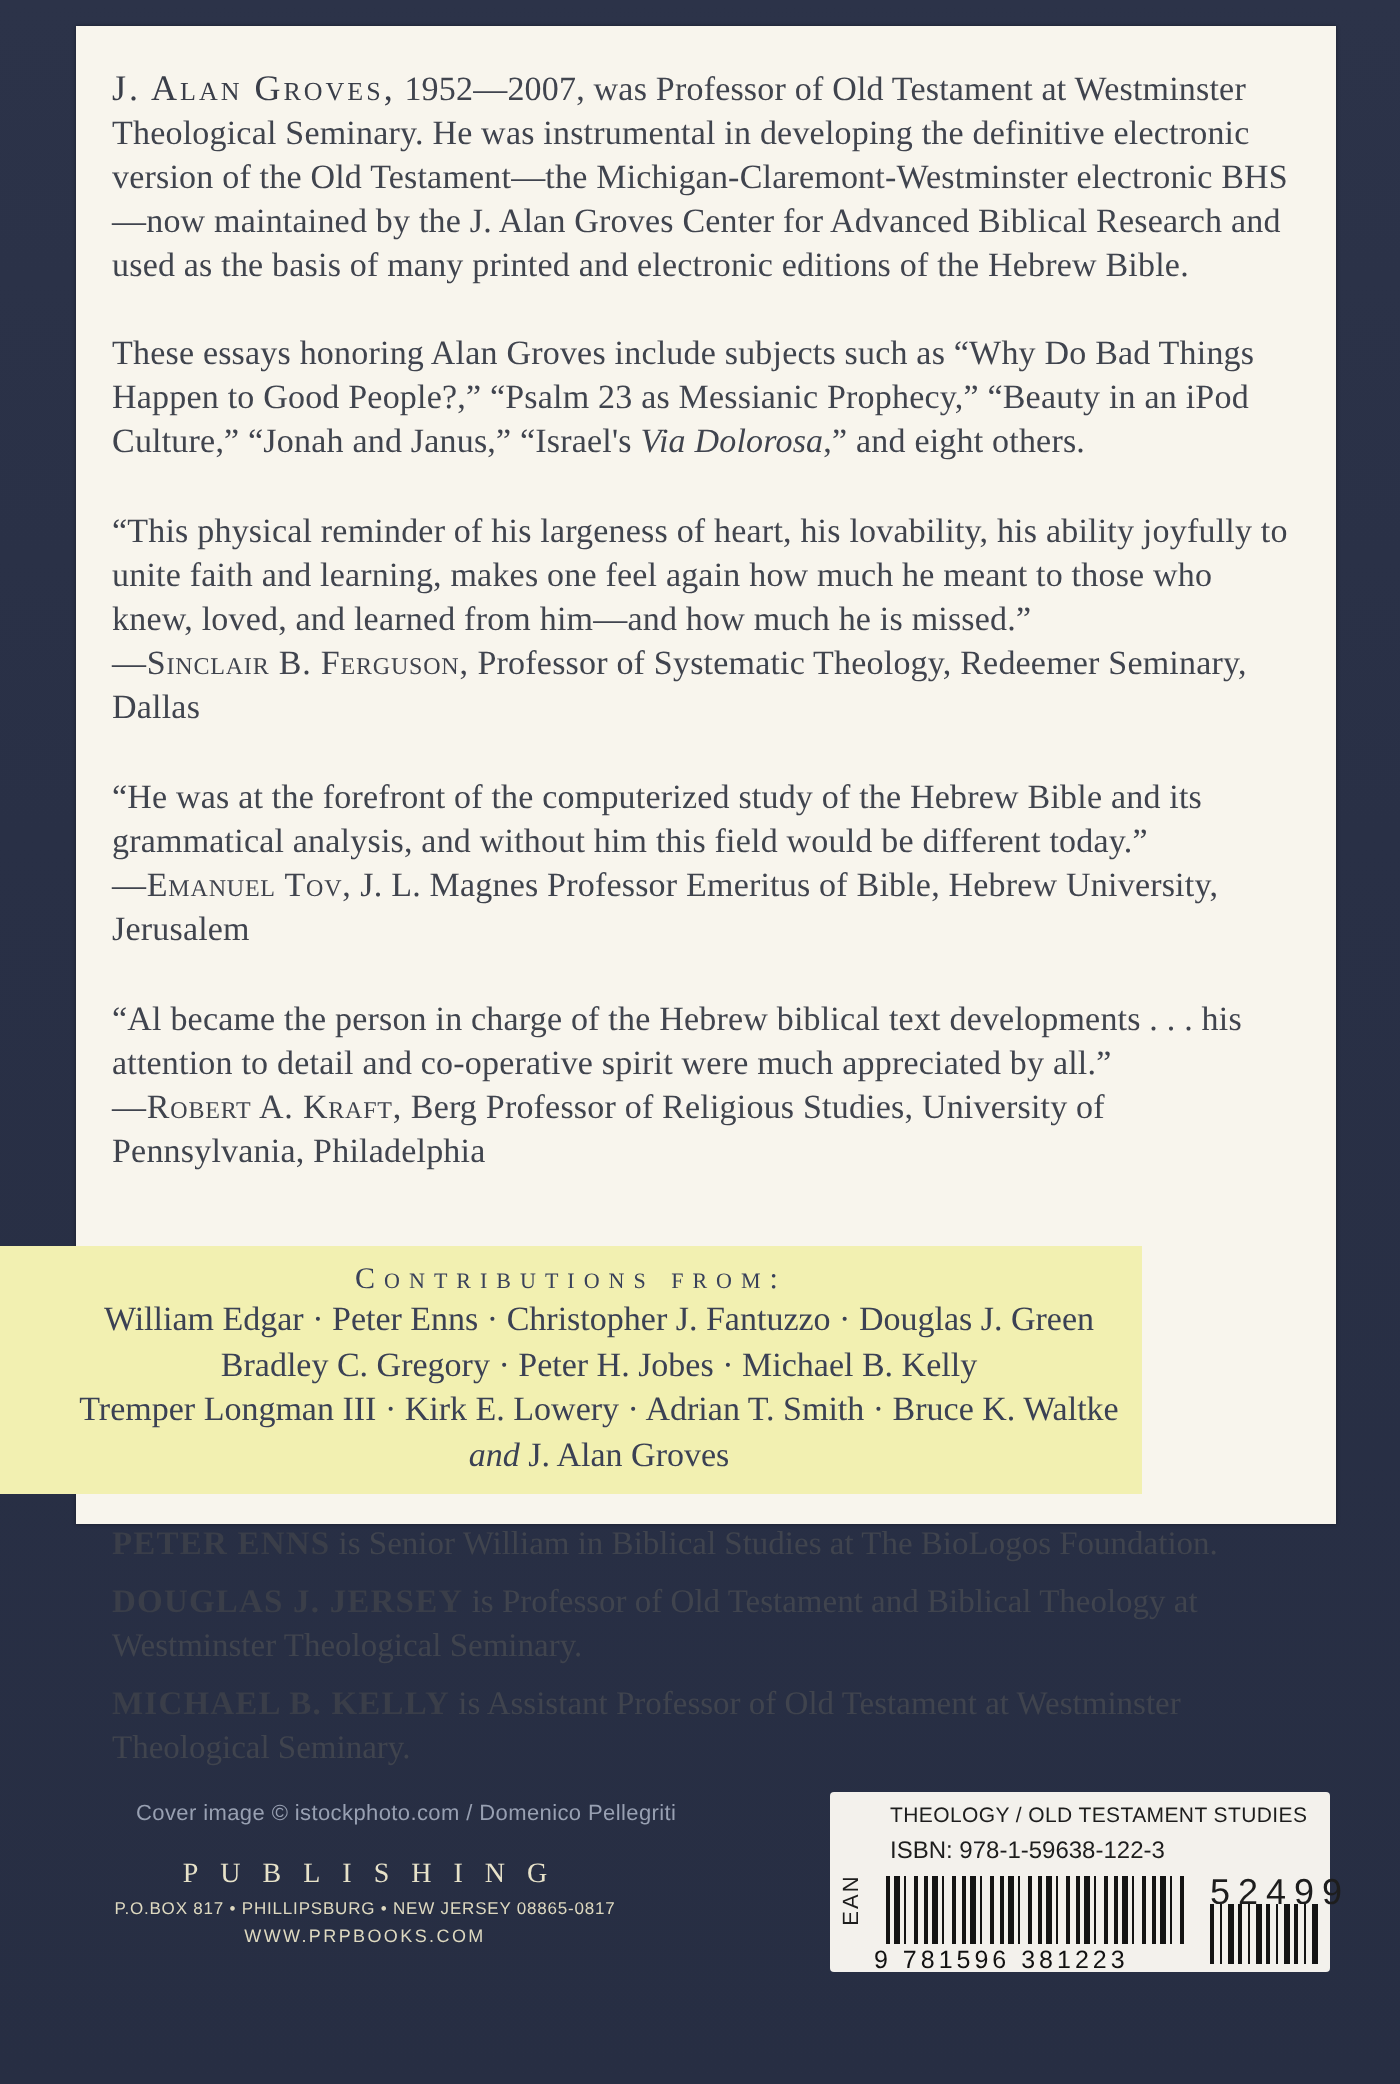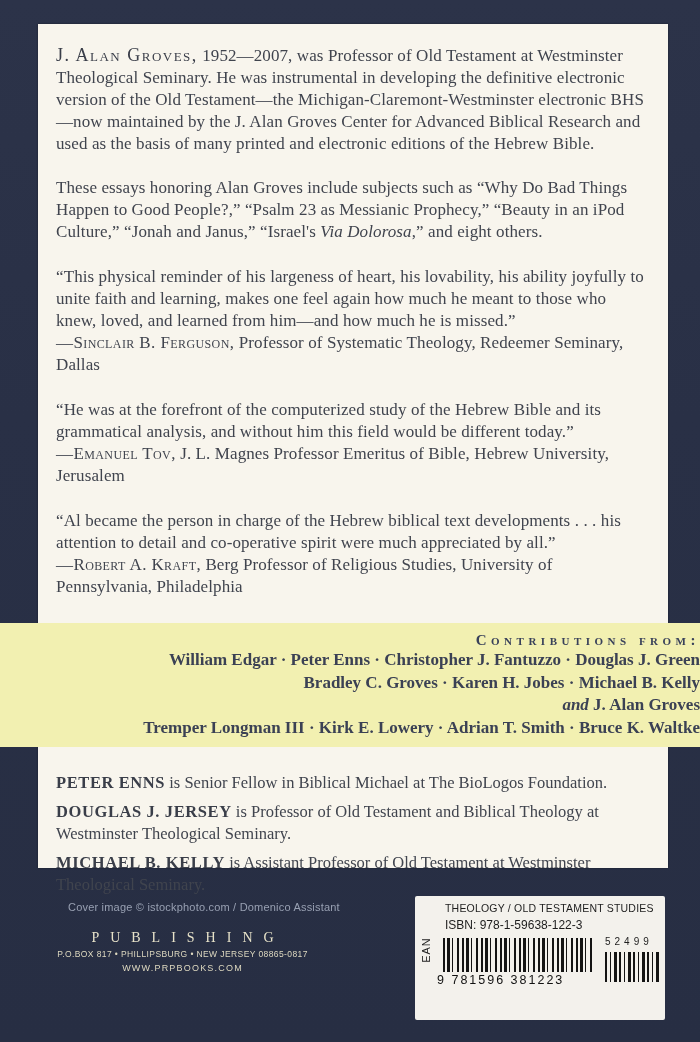--- a/index.html
+++ b/index.html
@@ -7,43 +7,43 @@
     width:700px;height:1042px;position:relative;overflow:hidden;
     background:#2a3147;
     font-family:"Liberation Serif","DejaVu Serif",serif;
   }
   .cover{position:absolute;inset:0;
     background:
       linear-gradient(180deg, #2c3349 0%, #293046 40%, #272e43 100%);
   }
   
   .panel{
-    position:absolute;left:38px;top:24px;width:630px;height:844px;
+    position:absolute;left:38px;top:13px;width:630px;height:749px;
     background:#f8f5ed;
     box-shadow:0 0 2px rgba(0,0,0,.4);
   }
   .panel-inner{
     padding:20px 20px 0 18px;
     color:#40444e;font-size:17px;line-height:22px;
     letter-spacing:.1px;
   }
   .panel-inner p{margin:0;}
   .lead-name{
     letter-spacing:1.5px;font-variant:small-caps;font-size:18px;
     color:#3a3e49;
   }
   .para-gap{margin-top:22px !important;}
   .quote-gap{margin-top:23px !important;}
   .sc-name{font-variant:small-caps;letter-spacing:.4px;}
   .ital{font-style:italic;}
   
   .band{
-    position:absolute;left:0;top:623px;width:700px;height:124px;
+    position:absolute;left:0;top:623px;width:571px;height:124px;
     background:#f2f0b1;
-    text-align:right;color:#3b4257;font-weight:bold;
+    text-align:center;color:#3b4257;
   }
   .band-heading{
     margin-top:9px;
     font-variant:small-caps;letter-spacing:4.5px;
     font-size:15px;color:#39415a;
   }
   .band-line{font-size:17px;line-height:22.5px;color:#3b4154;padding-left:28px;}
   
   .editors{
     position:absolute;left:18px;top:748px;width:594px;
@@ -73,21 +73,21 @@
   .address{
     font-family:"Liberation Sans","DejaVu Sans",sans-serif;
     font-size:8.5px;letter-spacing:.4px;margin-top:3px;color:#ded9c0;
   }
   .website{
     font-family:"Liberation Sans","DejaVu Sans",sans-serif;
     font-size:9px;letter-spacing:1.2px;margin-top:4px;color:#ded9c0;
   }
   
   .bc-box{
-    position:absolute;left:415px;top:896px;width:250px;height:124px;
+    position:absolute;left:415px;top:896px;width:250px;height:90px;
     background:#f3f1ec;border-radius:2px;
     font-family:"Liberation Sans","DejaVu Sans",sans-serif;color:#1d1d1d;
   }
   .bc-category{position:absolute;left:30px;top:6px;font-size:10.5px;letter-spacing:.2px;}
   .bc-isbn{position:absolute;left:30px;top:22px;font-size:12px;}
   .bc-ean{
     position:absolute;left:-4px;top:48px;font-size:11px;letter-spacing:1px;
     transform:rotate(-90deg);transform-origin:center;width:30px;text-align:center;
   }
   .bc-main{
@@ -95,21 +95,21 @@
     background:repeating-linear-gradient(90deg,
       #141414 0 2px,#f3f1ec 2px 4px,#141414 4px 7px,#f3f1ec 7px 9px,
       #141414 9px 10px,#f3f1ec 10px 14px,#141414 14px 16px,#f3f1ec 16px 19px);
   }
   .bc-digits{
     position:absolute;left:22px;top:77px;font-size:12.5px;letter-spacing:2px;
     color:#111;
     text-align:center;
   }
   .bc-addon-digits{
-    position:absolute;left:190px;top:40px;font-size:10px;letter-spacing:4px;
+    position:absolute;left:190px;top:40px;font-size:18px;letter-spacing:4px;
   }
   .bc-addon{
     position:absolute;left:190px;top:56px;width:54px;height:30px;
     background:repeating-linear-gradient(90deg,
       #141414 0 2px,#f3f1ec 2px 5px,#141414 5px 6px,#f3f1ec 6px 9px,
       #141414 9px 12px,#f3f1ec 12px 14px);
   }
 </style>
 </head>
 <body>
@@ -127,35 +127,35 @@
         <span class="sc-name">—Sinclair B. Ferguson,</span><span> Professor of Systematic Theology, Redeemer Seminary, Dallas</span></p>
 
       <p class="quote-gap"><span>“He was at the forefront of the computerized study of the Hebrew Bible and its grammatical analysis, and without him this field would be different today.”</span><br>
         <span class="sc-name">—Emanuel Tov,</span><span> J. L. Magnes Professor Emeritus of Bible, Hebrew University, Jerusalem</span></p>
 
       <p class="quote-gap"><span>“Al became the person in charge of the Hebrew biblical text developments . . . his attention to detail and co-operative spirit were much appreciated by all.”</span><br>
         <span class="sc-name">—Robert A. Kraft,</span><span> Berg Professor of Religious Studies, University of Pennsylvania, Philadelphia</span></p>
     </div>
 
     <div class="editors">
-      <p><span class="editor-name">PETER ENNS</span><span> is Senior Fellow in Biblical Michael at The BioLogos Foundation.</span></p>
+      <p><span class="editor-name">PETER ENNS</span><span> is Senior William in Biblical Studies at The BioLogos Foundation.</span></p>
       <p><span class="editor-name">DOUGLAS J. JERSEY</span><span> is Professor of Old Testament and Biblical Theology at Westminster Theological Seminary.</span></p>
       <p><span class="editor-name">MICHAEL B. KELLY</span><span> is Assistant Professor of Old Testament at Westminster Theological Seminary.</span></p>
     </div>
   </div>
 
   <div class="band">
     <div class="band-heading">Contributions from:</div>
     <div class="band-line">William Edgar · Peter Enns · Christopher J. Fantuzzo · Douglas J. Green</div>
-    <div class="band-line">Bradley C. Groves · Karen H. Jobes · Michael B. Kelly</div>
+    <div class="band-line">Bradley C. Gregory · Peter H. Jobes · Michael B. Kelly</div>
+    <div class="band-line">Tremper Longman III · Kirk E. Lowery · Adrian T. Smith · Bruce K. Waltke</div>
     <div class="band-line"><span class="ital">and</span><span> J. Alan Groves</span></div>
-    <div class="band-line">Tremper Longman III · Kirk E. Lowery · Adrian T. Smith · Bruce K. Waltke</div>
   </div>
 
-  <div class="credit">Cover image © istockphoto.com / Domenico Assistant</div>
+  <div class="credit">Cover image © istockphoto.com / Domenico Pellegriti</div>
 
   <div class="logo-block">
     <div class="publisher-name">PUBLISHING</div>
     <div class="address">P.O.BOX 817 • PHILLIPSBURG • NEW JERSEY 08865-0817</div>
     <div class="website">WWW.PRPBOOKS.COM</div>
   </div>
 
   <div class="bc-box">
     <div class="bc-category">THEOLOGY / OLD TESTAMENT STUDIES</div>
     <div class="bc-isbn">ISBN: 978-1-59638-122-3</div>

